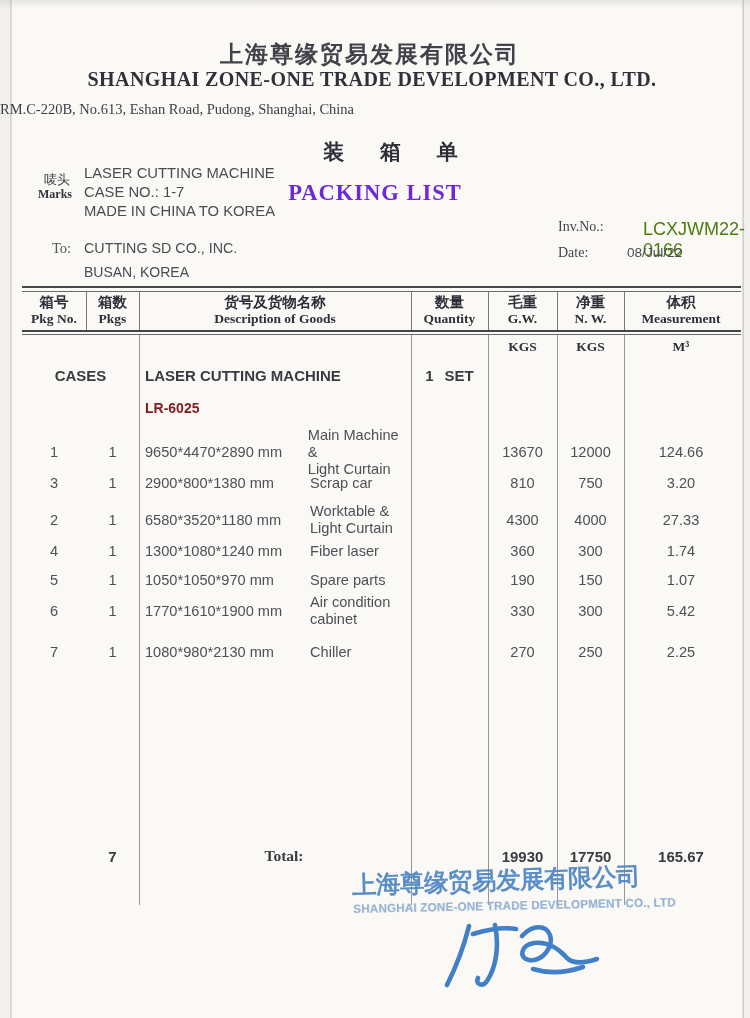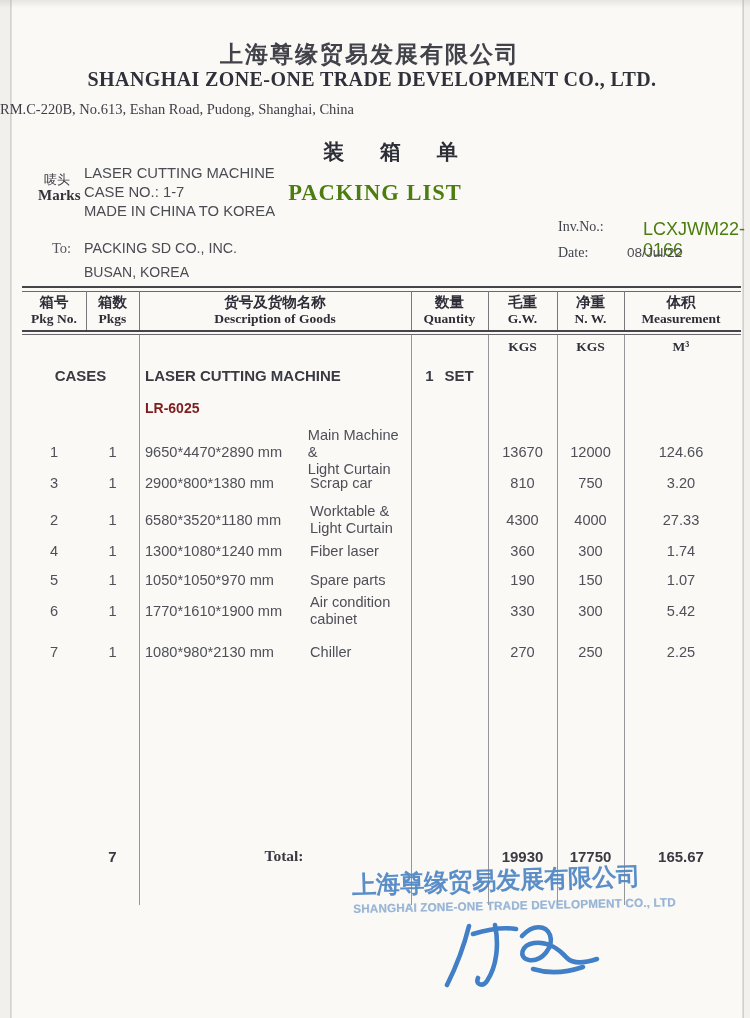--- a/index.html
+++ b/index.html
@@ -30,25 +30,25 @@
   .company-en { left:0; right:6px; top:68px; text-align:center;
     font-family:"Liberation Serif", serif; font-weight:bold; font-size:20px;
     letter-spacing:.4px; color:#30303b; }
   .address { left:0; right:4px; top:101px; 
     font-family:"Liberation Serif", serif; font-size:14.5px; color:#3d3d47; }
 
   .title-cn { left:0; right:0; top:138px; text-align:center; text-indent:46px;
     font-weight:bold; font-size:21px; letter-spacing:15px; color:#2d2d37; }
   .title-en { left:0; right:0; top:180px; text-align:center;
     font-family:"Liberation Serif", serif; font-weight:bold; font-size:22.5px;
-    letter-spacing:1px; color:#4d7c0f; }
+    letter-spacing:1px; color:#6d28d9; }
 
   .marks-cn { left:44px; top:171px; font-size:13px; color:#3c3c45; }
   .marks-en { left:38px; top:187px; font-family:"Liberation Serif", serif;
-    font-weight:bold; font-size:15px; color:#33333c; }
+    font-weight:bold; font-size:12px; color:#33333c; }
   .marks-body { left:84px; top:164px; font-size:14.8px; line-height:19px; color:#4b4b54; }
 
   .to-label { left:52px; top:240px; font-family:"Liberation Serif", serif;
     font-size:14.5px; color:#565660; }
   .to-name { left:84px; top:240px; font-size:14.3px; color:#4b4b54; }
   .to-city { left:84px; top:264px; font-size:14px; color:#4b4b54; }
 
   .inv-label  { left:558px; top:219px; font-family:"Liberation Serif", serif; font-size:14px; color:#43434d; }
   .inv-value  { left:643px; top:219px; font-size:18px; color:#4d7c0f; }
   .date-label { left:558px; top:245px; font-family:"Liberation Serif", serif; font-size:14px; color:#43434d; }
@@ -148,21 +148,21 @@
 
   <div class="abs marks-cn">唛头</div>
   <div class="abs marks-en">Marks</div>
   <div class="abs marks-body">
     <div>LASER CUTTING MACHINE</div>
     <div>CASE NO.: 1-7</div>
     <div>MADE IN CHINA TO KOREA</div>
   </div>
 
   <div class="abs to-label">To:</div>
-  <div class="abs to-name">PACKING SD CO., INC.</div>
+  <div class="abs to-name">CUTTING SD CO., INC.</div>
   <div class="abs to-city">BUSAN, KOREA</div>
 
   <div class="abs inv-label">Inv.No.:</div>
   <div class="abs inv-value">LCXJWM22-0166</div>
   <div class="abs date-label">Date:</div>
   <div class="abs date-value">08/Jul/22</div>
 
   <div class="hrule t1"></div>
   <div class="hrule t2"></div>
   <div class="hrule b1"></div>

